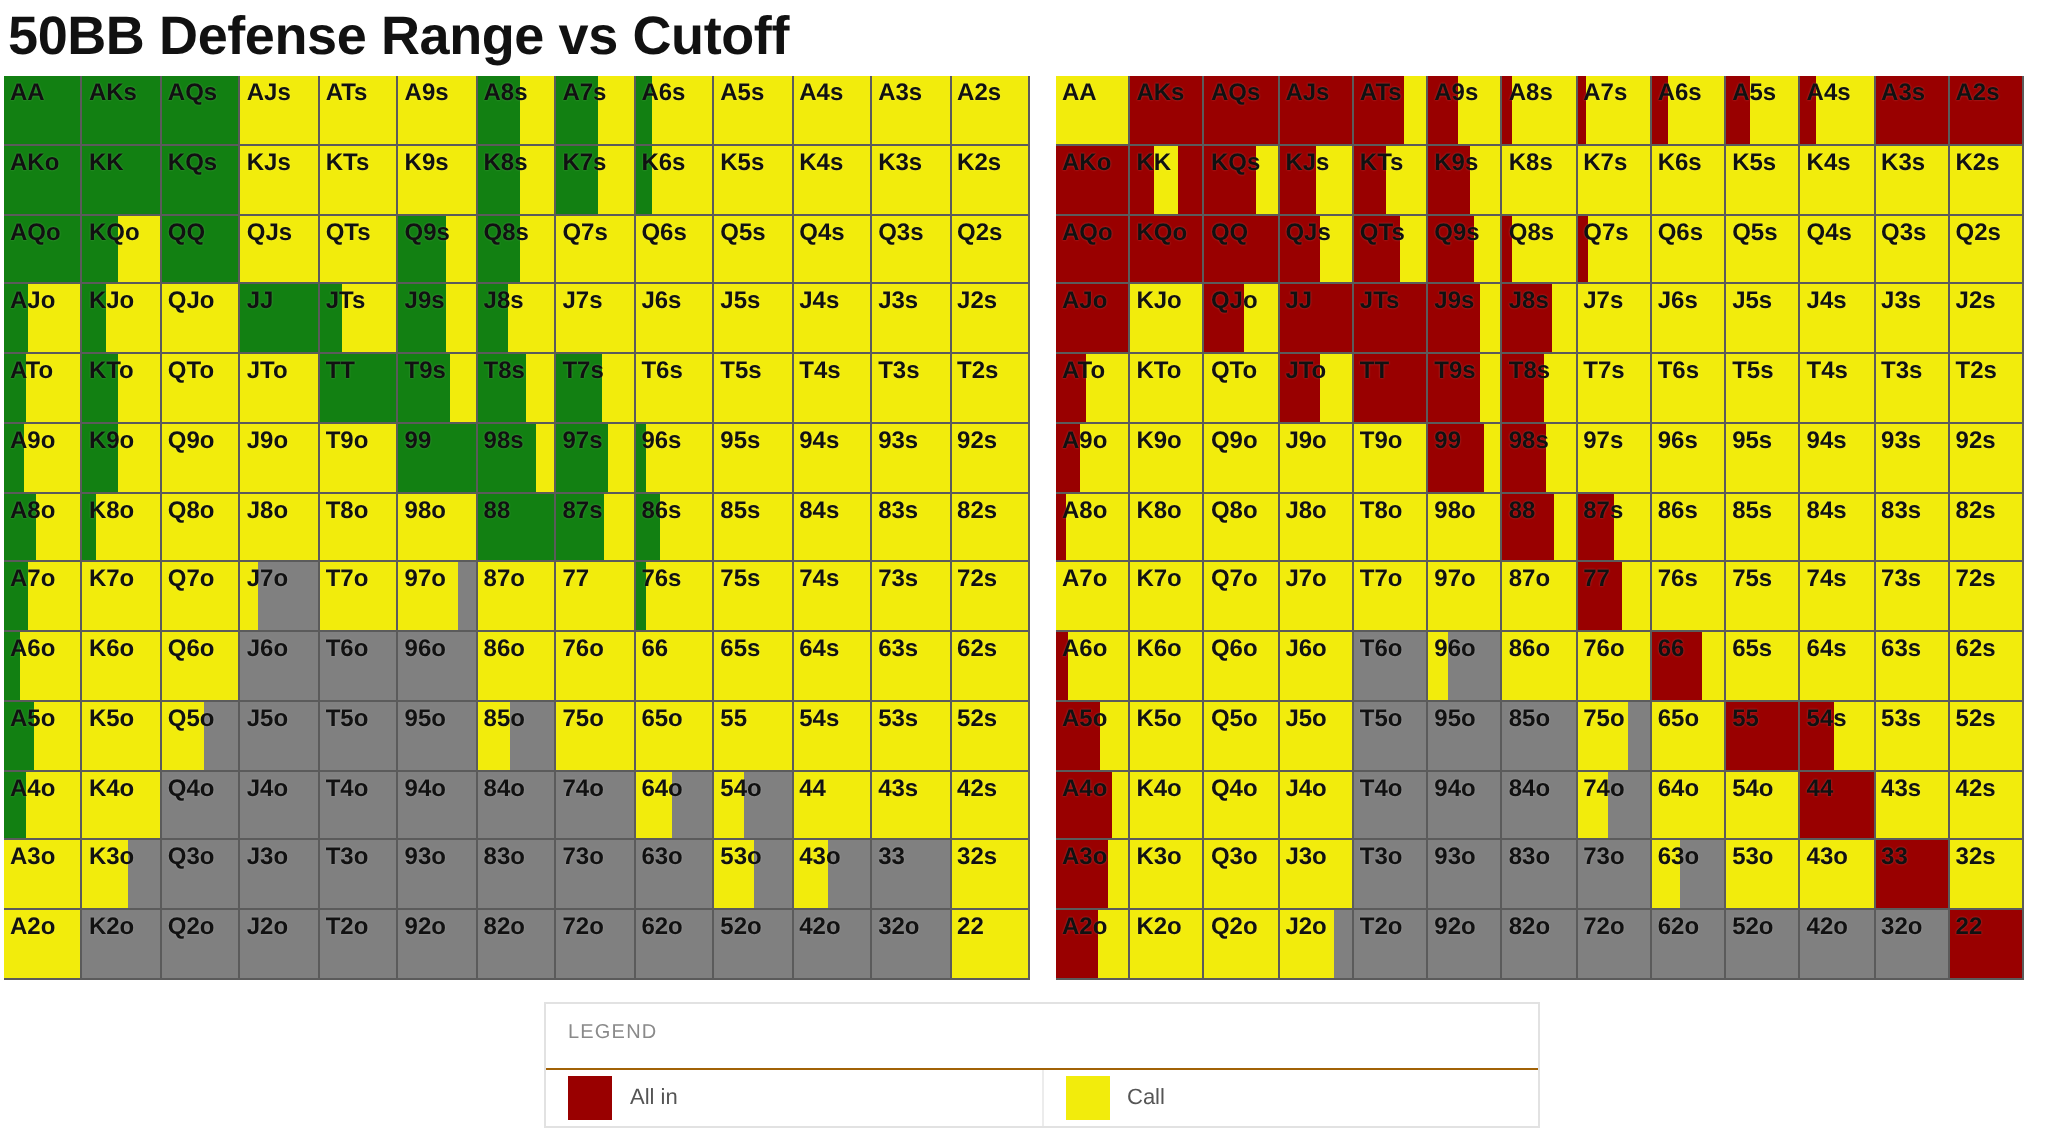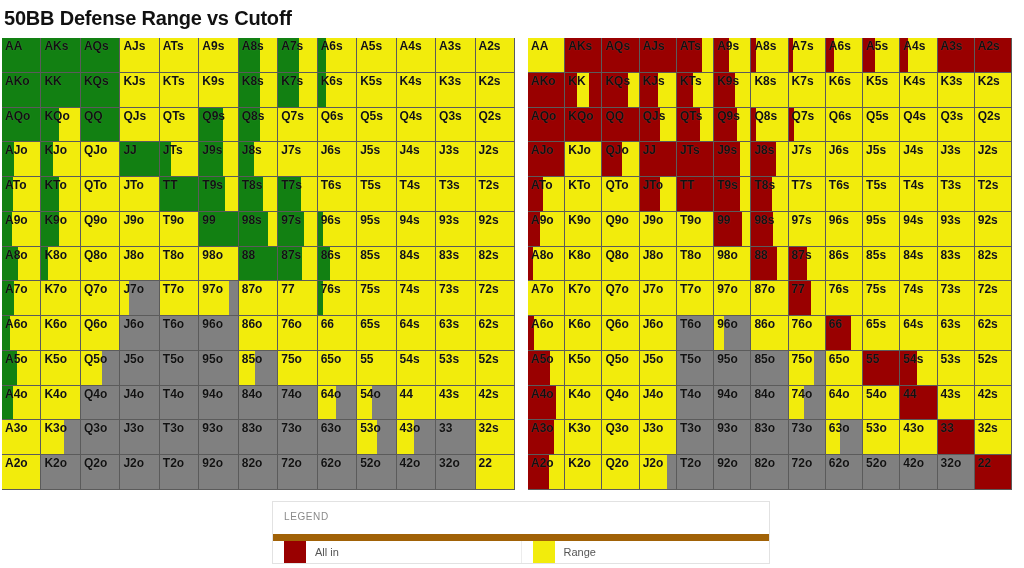--- a/index.html
+++ b/index.html
@@ -14,21 +14,21 @@
     height: 568px;
     background: #ffffff;
     overflow: hidden;
   }
 
   
   .chart-title {
     position: absolute;
     font-family: "Liberation Sans", sans-serif;
     font-weight: bold;
-    font-size: 20px;
+    font-size: 27px;
     line-height: 28px;
     color: #111111;
     letter-spacing: -0.2px;
     white-space: nowrap;
   }
   #title-left  { left: 4px;   top: 4px; }
   #title-right { left: 527px; top: 4px; }
 
   
   .range-grid {
@@ -91,21 +91,21 @@
     letter-spacing: 0.6px;
     color: #8a8a8a;
   }
   #legend-items {
     position: absolute;
     left: 0;
     top: 32px;
     right: 0;
     bottom: 0;
     display: flex;
-    border-top: 7px solid #a16207;
+    border-top: 1px solid #a16207;
   }
   .legend-item {
     flex: 1 1 0;
     display: flex;
     align-items: center;
     gap: 9px;
     padding-left: 11px;
     border-right: 1px solid #ececec;
     box-sizing: border-box;
   }
@@ -1575,18 +1575,18 @@
 
   <div id="legend">
     <div id="legend-title">LEGEND</div>
     <div id="legend-items">
         <div class="legend-item">
           <div class="legend-swatch" style="background: rgb(153, 0, 0);"></div>
           <div class="legend-label">All in</div>
         </div>
         <div class="legend-item">
           <div class="legend-swatch" style="background: rgb(242, 236, 12);"></div>
-          <div class="legend-label">Range</div>
+          <div class="legend-label">Call</div>
         </div>
       </div>
   </div>
 
 </div>
 
 </body></html>

